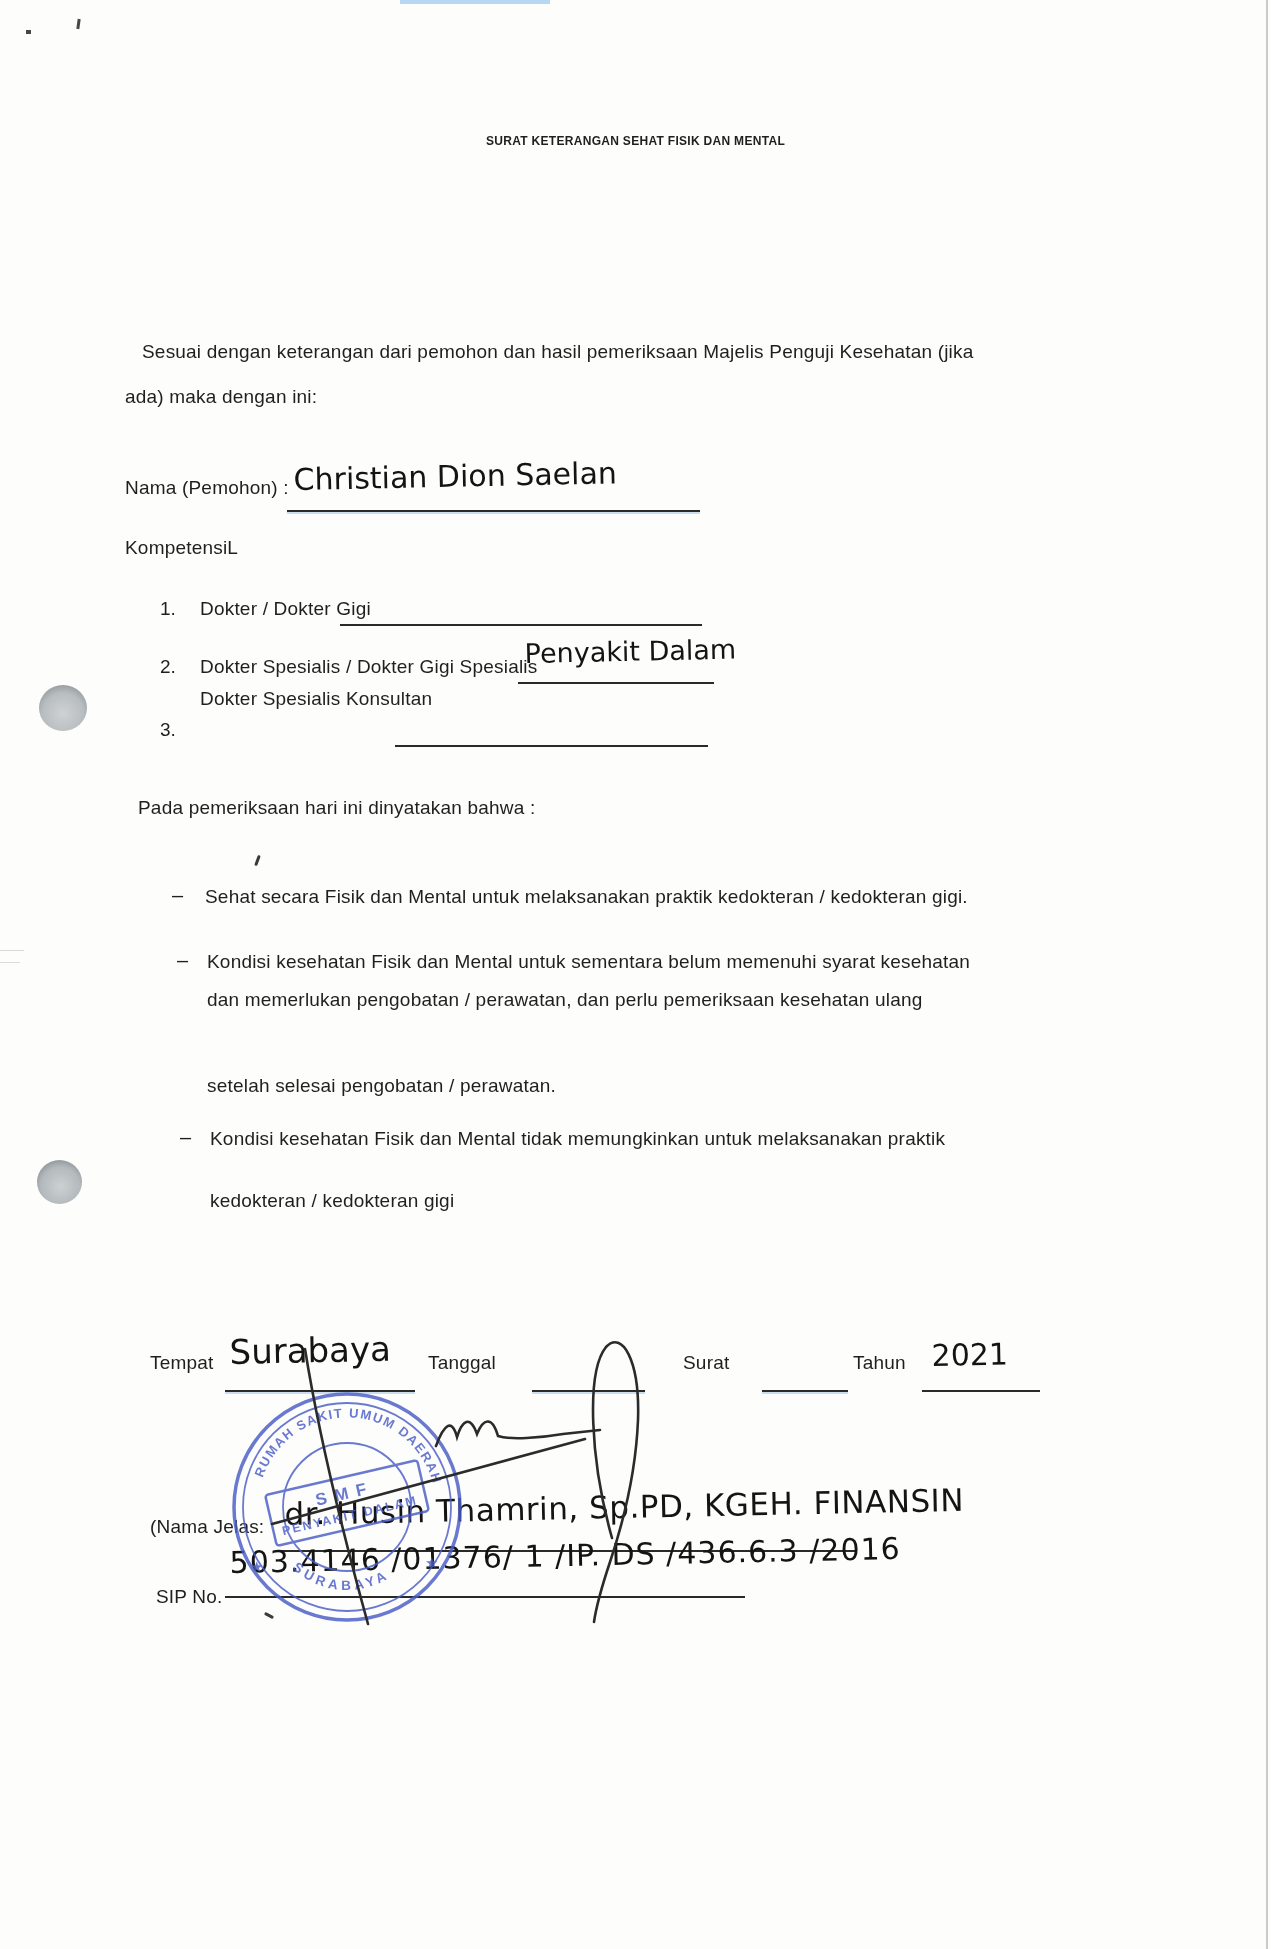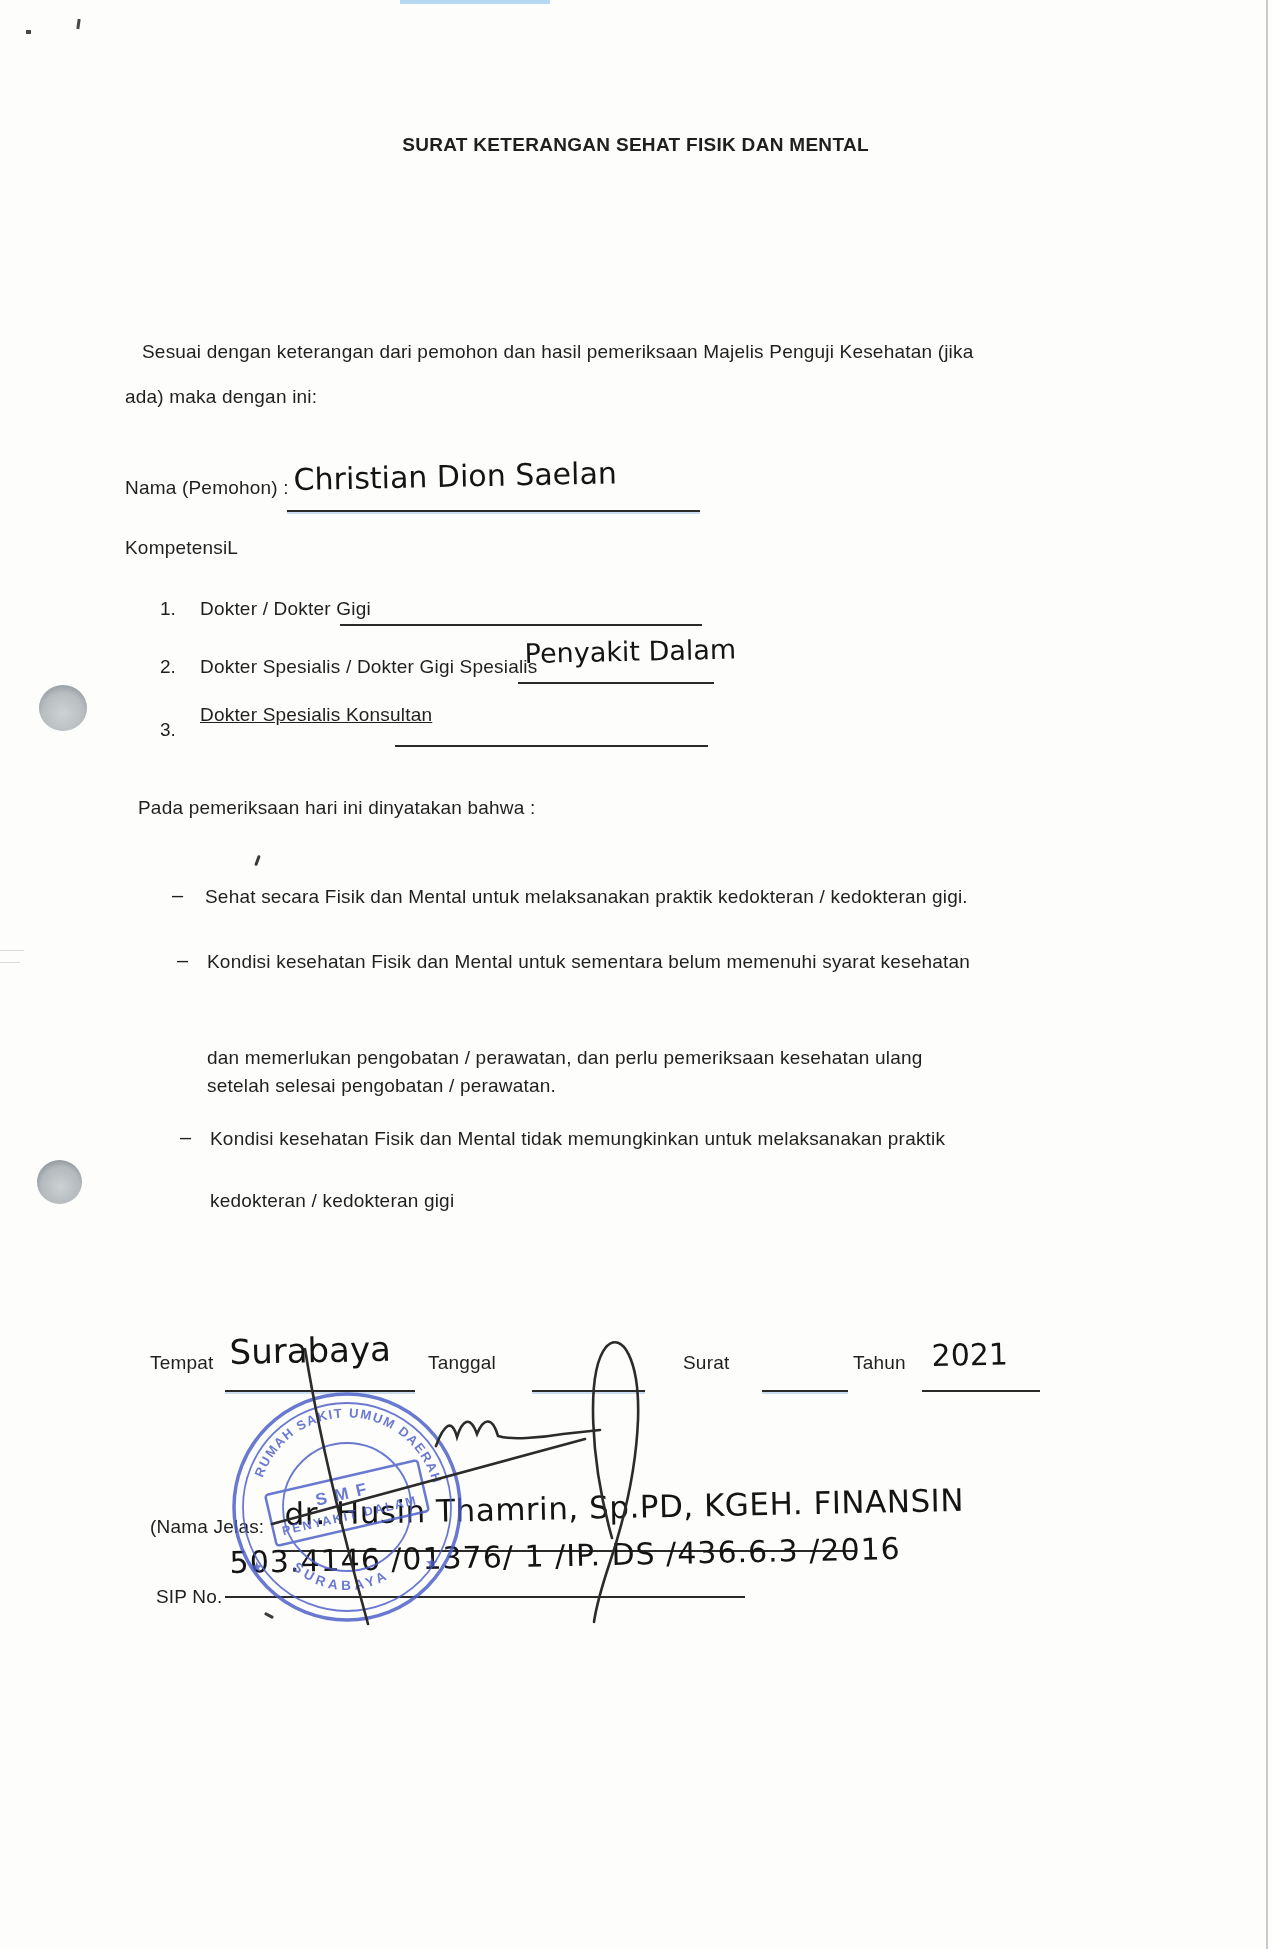--- a/index.html
+++ b/index.html
@@ -5,21 +5,21 @@
   html,body{margin:0;padding:0;background:#e9e9e9;}
   .page{
     position:relative;
     width:1271px;height:1949px;
     background:#fdfdfc;
     overflow:hidden;
     font-family:"Liberation Sans",sans-serif;
     color:#1f1f1f;
   }
   .abs{position:absolute;}
-  .title{font-weight:bold;font-size:19px;letter-spacing:.3px;width:100%;text-align:center;}
+  .title{font-weight:bold;font-size:12px;letter-spacing:.3px;width:100%;text-align:center;}
   .subtitle{font-size:18px;width:100%;text-align:center;}
   .body-text{font-size:19px;letter-spacing:.2px;white-space:nowrap;}
   .num{font-size:19px;}
   .dash{font-size:20px;}
   .hw{
     font-family:"DejaVu Sans",sans-serif;
     color:#141414;
     white-space:nowrap;
     transform:rotate(-1.2deg);
     transform-origin:left bottom;
@@ -78,38 +78,38 @@
 
   <div class="abs" style="left:0;top:0;">
     <span class="abs num" style="left:160px;top:656px;">2.</span>
     <span class="abs body-text" style="left:200px;top:656px;">Dokter Spesialis / Dokter Gigi Spesialis</span>
     <span class="abs uline" style="left:518px;top:656px;width:196px;height:26px;"></span>
     <span class="abs hw" style="left:525px;top:638px;font-size:27px;">Penyakit Dalam</span>
   </div>
 
   <div class="abs" style="left:0;top:0;">
     <span class="abs num" style="left:160px;top:719px;">3.</span>
-    <span class="abs body-text" style="left:200px;top:704px;text-decoration:underline;">Dokter Spesialis Konsultan</span>
+    <span class="abs body-text" style="left:200px;top:688px;">Dokter Spesialis Konsultan</span>
     <span class="abs uline" style="left:395px;top:719px;width:313px;height:26px;"></span>
     <span class="abs hw" style="left:405px;top:705px;font-size:26px;"></span>
   </div>
 
   <div class="abs body-text" style="left:138px;top:797px;">Pada pemeriksaan hari ini dinyatakan bahwa :</div>
 
   <div class="abs" style="left:256px;top:855px;width:3px;height:11px;background:#3a3a3a;transform:rotate(20deg);border-radius:2px;"></div>
 
   <div class="abs" style="left:0;top:0;">
     <span class="abs dash" style="left:172px;top:884px;">–</span>
     <span class="abs body-text" style="left:205px;top:886px;">Sehat secara Fisik dan Mental untuk melaksanakan praktik kedokteran / kedokteran gigi.</span>
   </div>
 
   <div class="abs" style="left:0;top:0;">
     <span class="abs dash" style="left:177px;top:949px;">–</span>
     <span class="abs body-text" style="left:207px;top:951px;">Kondisi kesehatan Fisik dan Mental untuk sementara belum memenuhi syarat kesehatan</span>
-    <span class="abs body-text" style="left:207px;top:1047px;">dan  memerlukan  pengobatan  /  perawatan,  dan  perlu  pemeriksaan  kesehatan  ulang</span>
+    <span class="abs body-text" style="left:207px;top:989px;">dan  memerlukan  pengobatan  /  perawatan,  dan  perlu  pemeriksaan  kesehatan  ulang</span>
     <span class="abs body-text" style="left:207px;top:1075px;">setelah selesai pengobatan / perawatan.</span>
   </div>
 
   <div class="abs" style="left:0;top:0;">
     <span class="abs dash" style="left:180px;top:1126px;">–</span>
     <span class="abs body-text" style="left:210px;top:1128px;">Kondisi  kesehatan  Fisik  dan  Mental  tidak  memungkinkan  untuk  melaksanakan  praktik</span>
     <span class="abs body-text" style="left:210px;top:1190px;">kedokteran / kedokteran gigi</span>
   </div>
 
   <div class="abs body-text" style="left:150px;top:1352px;">Tempat</div>

